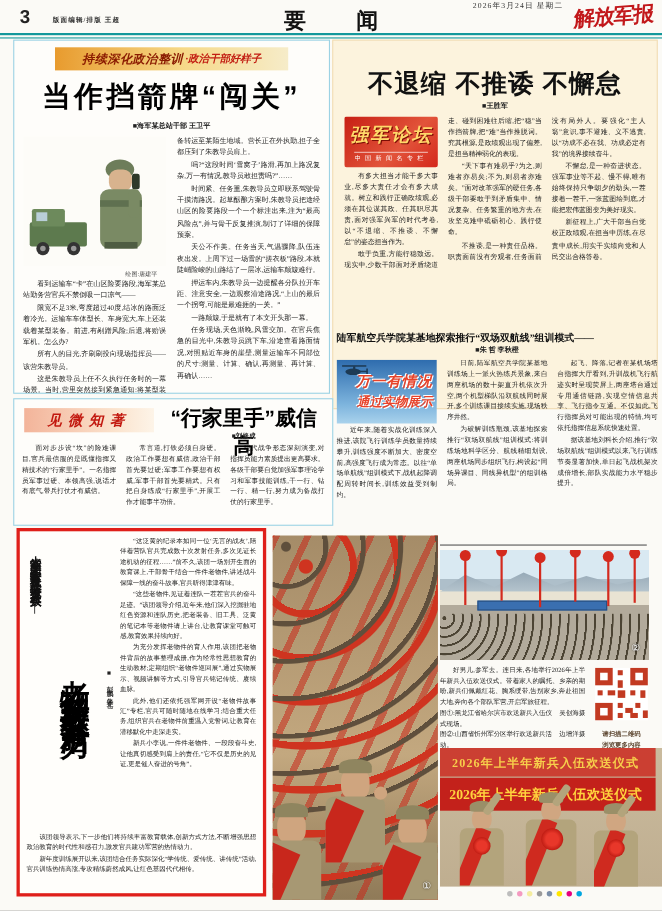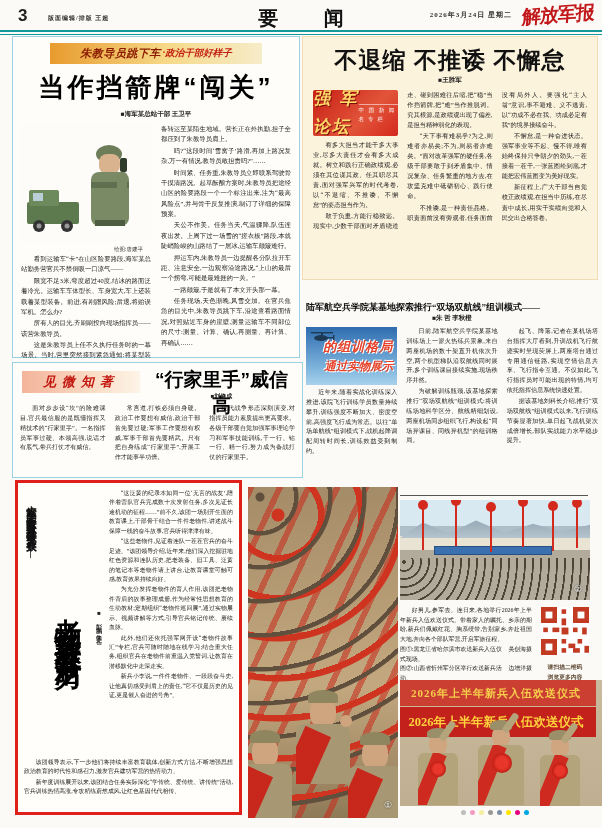--- a/index.html
+++ b/index.html
@@ -4,21 +4,21 @@
 <style>
   * { margin:0; padding:0; box-sizing:border-box; }
   body { background:#888; font-family:"Liberation Serif", serif; }
   .page { position:relative; width:602px; height:828px; background:#fbfaf6; margin:0 auto; overflow:hidden; }
 
   
   .hdr { position:absolute; left:0; top:0; width:602px; height:30px; }
   .page-num { position:absolute; left:18px; top:6px; font-family:"Liberation Sans",sans-serif; font-size:17px; font-weight:bold; color:#222; }
   .editor-line { position:absolute; left:48px; top:14px; font-size:6px; font-weight:bold; color:#333; letter-spacing:1px; }
   .section-title { position:absolute; left:0; right:0; top:5px; text-align:center; font-size:20px; font-weight:bold; letter-spacing:20px; text-indent:20px; color:#111; font-family:"Liberation Sans",sans-serif; }
-  .date-line { position:absolute; right:90px; top:10px; font-size:7px; font-weight:bold; color:#333; letter-spacing:1px; }
+  .date-line { position:absolute; right:90px; top:0; font-size:7px; font-weight:normal; color:#333; letter-spacing:1px; }
   .masthead { position:absolute; right:8px; top:2px; font-size:19px; font-weight:bold; color:#c2181b; transform:rotate(-4deg) skewX(-8deg); letter-spacing:-1px; }
   .teal-rule { position:absolute; left:0; top:30px; width:602px; height:5px; border-top:2px solid #13989b; border-bottom:1px solid #13989b; }
 
   
   .bodytxt { font-size:6.4px; line-height:1.62; text-align:justify; color:#1c1c1c; overflow:hidden; }
   .bodytxt p { text-indent:2em; margin-bottom:1px; }
   .byline { text-align:center; font-size:6.5px; color:#222; font-weight:bold; }
 
   
   .lead-box { position:absolute; left:12px; top:36px; width:288px; height:322px; border:1px solid #9cd2e4; background:#fefdfa; padding:4px 8px; }
@@ -26,26 +26,26 @@
   .lead-banner .b1 { font-size:11px; font-weight:bold; font-style:italic; color:#8a1a00; letter-spacing:.5px; }
   .lead-banner .b2 { font-size:9.5px; font-weight:bold; font-style:italic; color:#c21e12; }
   .lead-title { text-align:center; font-size:26px; font-weight:bold; color:#000; letter-spacing:3px; font-family:"Liberation Sans",sans-serif; margin:4px 0 5px; }
   .lead-byline { margin-bottom:5px; }
   .lead-body { height:238px; column-count:2; column-gap:10px; }
   .illus-wrap { width:100%; height:128px; break-inside:avoid; margin-bottom:2px; }
   .illus { width:100%; height:118px; }
   .illus-credit { text-align:right; font-size:5.5px; color:#444; padding-right:8px; text-indent:0 !important; }
 
   
-  .forum-box { position:absolute; left:302px; top:36px; width:296px; height:244px; background:#fcf3dd; border:1px solid #f1dcb4; padding:8px 10px 6px; }
+  .forum-box { position:absolute; left:302px; top:36px; width:296px; height:336px; background:#fcf3dd; border:1px solid #f1dcb4; padding:24px 10px 6px; }
   .forum-title { text-align:center; font-size:23px; font-weight:bold; color:#111; font-family:"Liberation Sans",sans-serif; letter-spacing:1px; }
   .forum-sub { text-align:center; font-size:11.5px; font-weight:bold; color:#111; margin:5px 0 4px; }
   .forum-byline { margin-bottom:5px; }
   .forum-body { height:178px; column-count:3; column-gap:9px; font-size:6.2px; }
-  .forum-badge { width:100%; height:46px; background:linear-gradient(135deg,#c71f14,#e2543a 60%,#d4281c); border-radius:2px; break-inside:avoid; margin-bottom:4px; display:flex; flex-direction:row; align-items:center; justify-content:center; }
+  .forum-badge { width:100%; height:46px; background:linear-gradient(135deg,#c71f14,#e2543a 60%,#d4281c); border-radius:2px; break-inside:avoid; margin-bottom:4px; display:flex; flex-direction:column; align-items:center; justify-content:center; }
   .forum-badge .t { font-size:17px; font-weight:bold; color:#ffd96a; text-shadow:1px 1px 0 #7c0d05; letter-spacing:2px; font-style:italic; }
   .forum-badge .s { font-size:5.5px; color:#fff; letter-spacing:4px; border-top:1px solid rgba(255,255,255,.55); margin-top:2px; padding-top:1px; }
 
   
   .expert-box { position:absolute; left:12px; top:362px; width:291px; height:116px; border:1px solid #9cd2e4; background:#fefdfa; padding:4px 7px; }
   .expert-head { position:relative; height:34px; }
   .expert-badge { position:absolute; left:2px; top:4px; width:118px; height:22px; background:linear-gradient(90deg,#f3b49a,#fbe3cd 70%,#fdf4e8); display:flex; align-items:center; justify-content:center; font-size:13px; font-weight:bold; color:#c2180f; letter-spacing:6px; font-style:italic; }
   .expert-title { position:absolute; left:128px; right:0; top:0; text-align:center; font-size:19px; font-weight:bold; color:#000; font-family:"Liberation Sans",sans-serif; }
   .expert-byline { position:absolute; left:128px; right:0; top:25px; font-size:6px; }
   .expert-body { height:66px; column-count:3; column-gap:9px; margin-top:3px; font-size:6.1px; }
@@ -129,21 +129,21 @@
     <div class="page-num">3</div>
     <div class="editor-line">版面编辑/排版 王超</div>
     <div class="section-title">要 闻</div>
     <div class="date-line">2026年3月24日 星期二</div>
     <div class="masthead">解放军报</div>
   </div>
   <div class="teal-rule"></div>
 
   <div class="lead-box">
     <div class="lead-banner">
-      <span class="b1">朱教导员跳下车</span>
+      <span class="b1">持续深化政治整训</span>
       <span class="b2">·政治干部好样子</span>
     </div>
     <div class="lead-title">当作挡箭牌“闯关”</div>
     <div class="byline lead-byline">■海军某总站干部 王卫平</div>
     <div class="lead-body bodytxt">
       <div class="illus-wrap">
         <svg class="illus" viewBox="0 0 130 118" xmlns="http://www.w3.org/2000/svg">
           <rect x="0" y="0" width="130" height="118" fill="#fdfcf8"></rect>
 
           <rect x="6" y="78" width="52" height="22" rx="2" fill="#5d7a4e"></rect>
@@ -212,21 +212,21 @@
     <div class="byline train-byline">■朱 哲 李秋橙</div>
     <div class="train-body bodytxt">
       <div class="train-badge">
         <svg class="heli" viewBox="0 0 26 12" xmlns="http://www.w3.org/2000/svg">
           <rect x="2" y="1" width="22" height="1.4" fill="#1d3a55"></rect>
           <rect x="12" y="2" width="2" height="3" fill="#1d3a55"></rect>
           <ellipse cx="12" cy="7" rx="7" ry="3" fill="#1d3a55"></ellipse>
           <rect x="17" y="6" width="8" height="1.4" fill="#1d3a55"></rect>
           <rect x="24" y="4" width="1.4" height="5" fill="#1d3a55"></rect>
         </svg>
-        <div class="l1">的组训格局</div>
+        <div class="l1">万一有情况</div>
         <div class="l2">通过实物展示</div>
       </div>
     <p>近年来,随着实战化训练深入推进,该院飞行训练学员数量持续攀升,训练强度不断加大、密度空前,高强度飞行成为常态。以往“单场单航线”组训模式下,战机起降调配周转时间长,训练效益受到制约。</p>
         <p>日前,陆军航空兵学院某基地训练场上一派火热练兵景象,来自两座机场的数十架直升机依次升空,两个机型梯队沿双航线同时展开,多个训练课目接续实施,现场秩序井然。</p>
         <p>为破解训练瓶颈,该基地探索推行“双场双航线”组训模式:将训练场地科学区分、航线精细划设,两座机场同步组织飞行,构设起“同场异课目、同线异机型”的组训格局。</p>
         <p>起飞、降落,记者在某机场塔台指挥大厅看到,升训战机飞行航迹实时呈现荧屏上,两座塔台通过专用通信链路,实现空情信息共享、飞行指令互通。不仅如此,飞行指挥员对可能出现的特情,均可依托指挥信息系统快速处置。</p>
         <p>据该基地刘科长介绍,推行“双场双航线”组训模式以来,飞行训练节奏显著加快,单日起飞战机架次成倍增长,部队实战能力水平稳步提升。</p>
       </div>
   </div>
 

